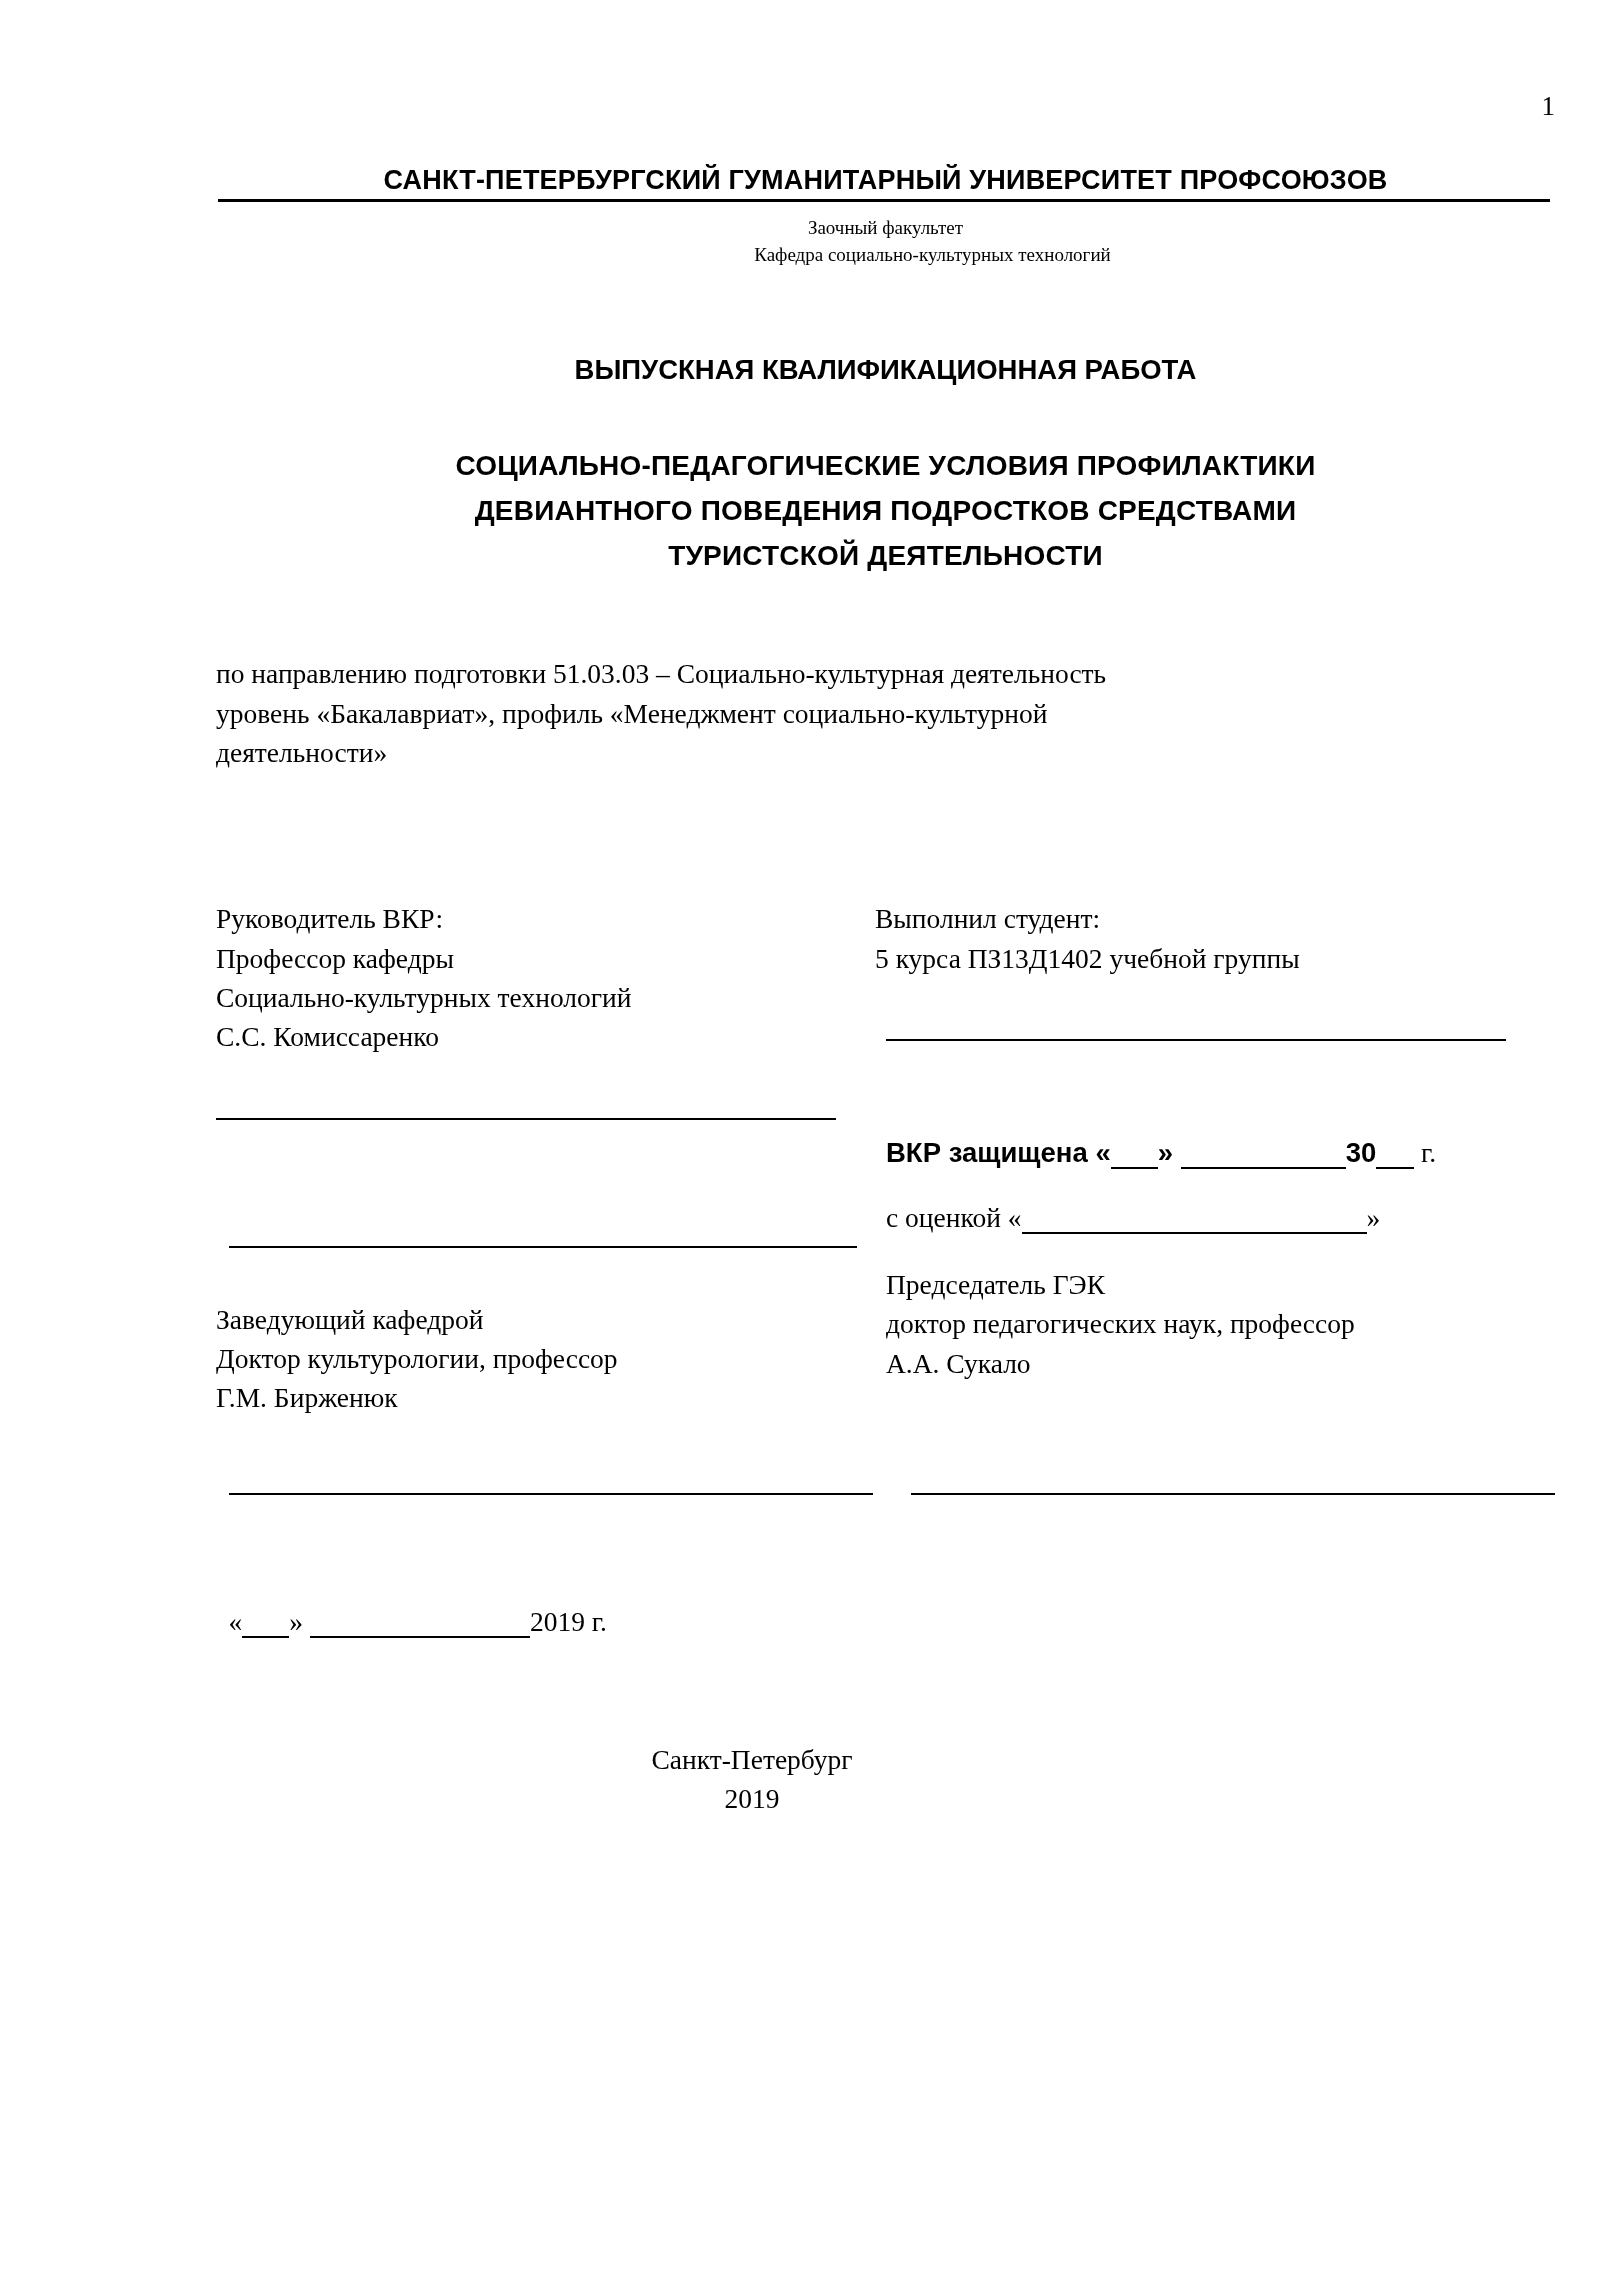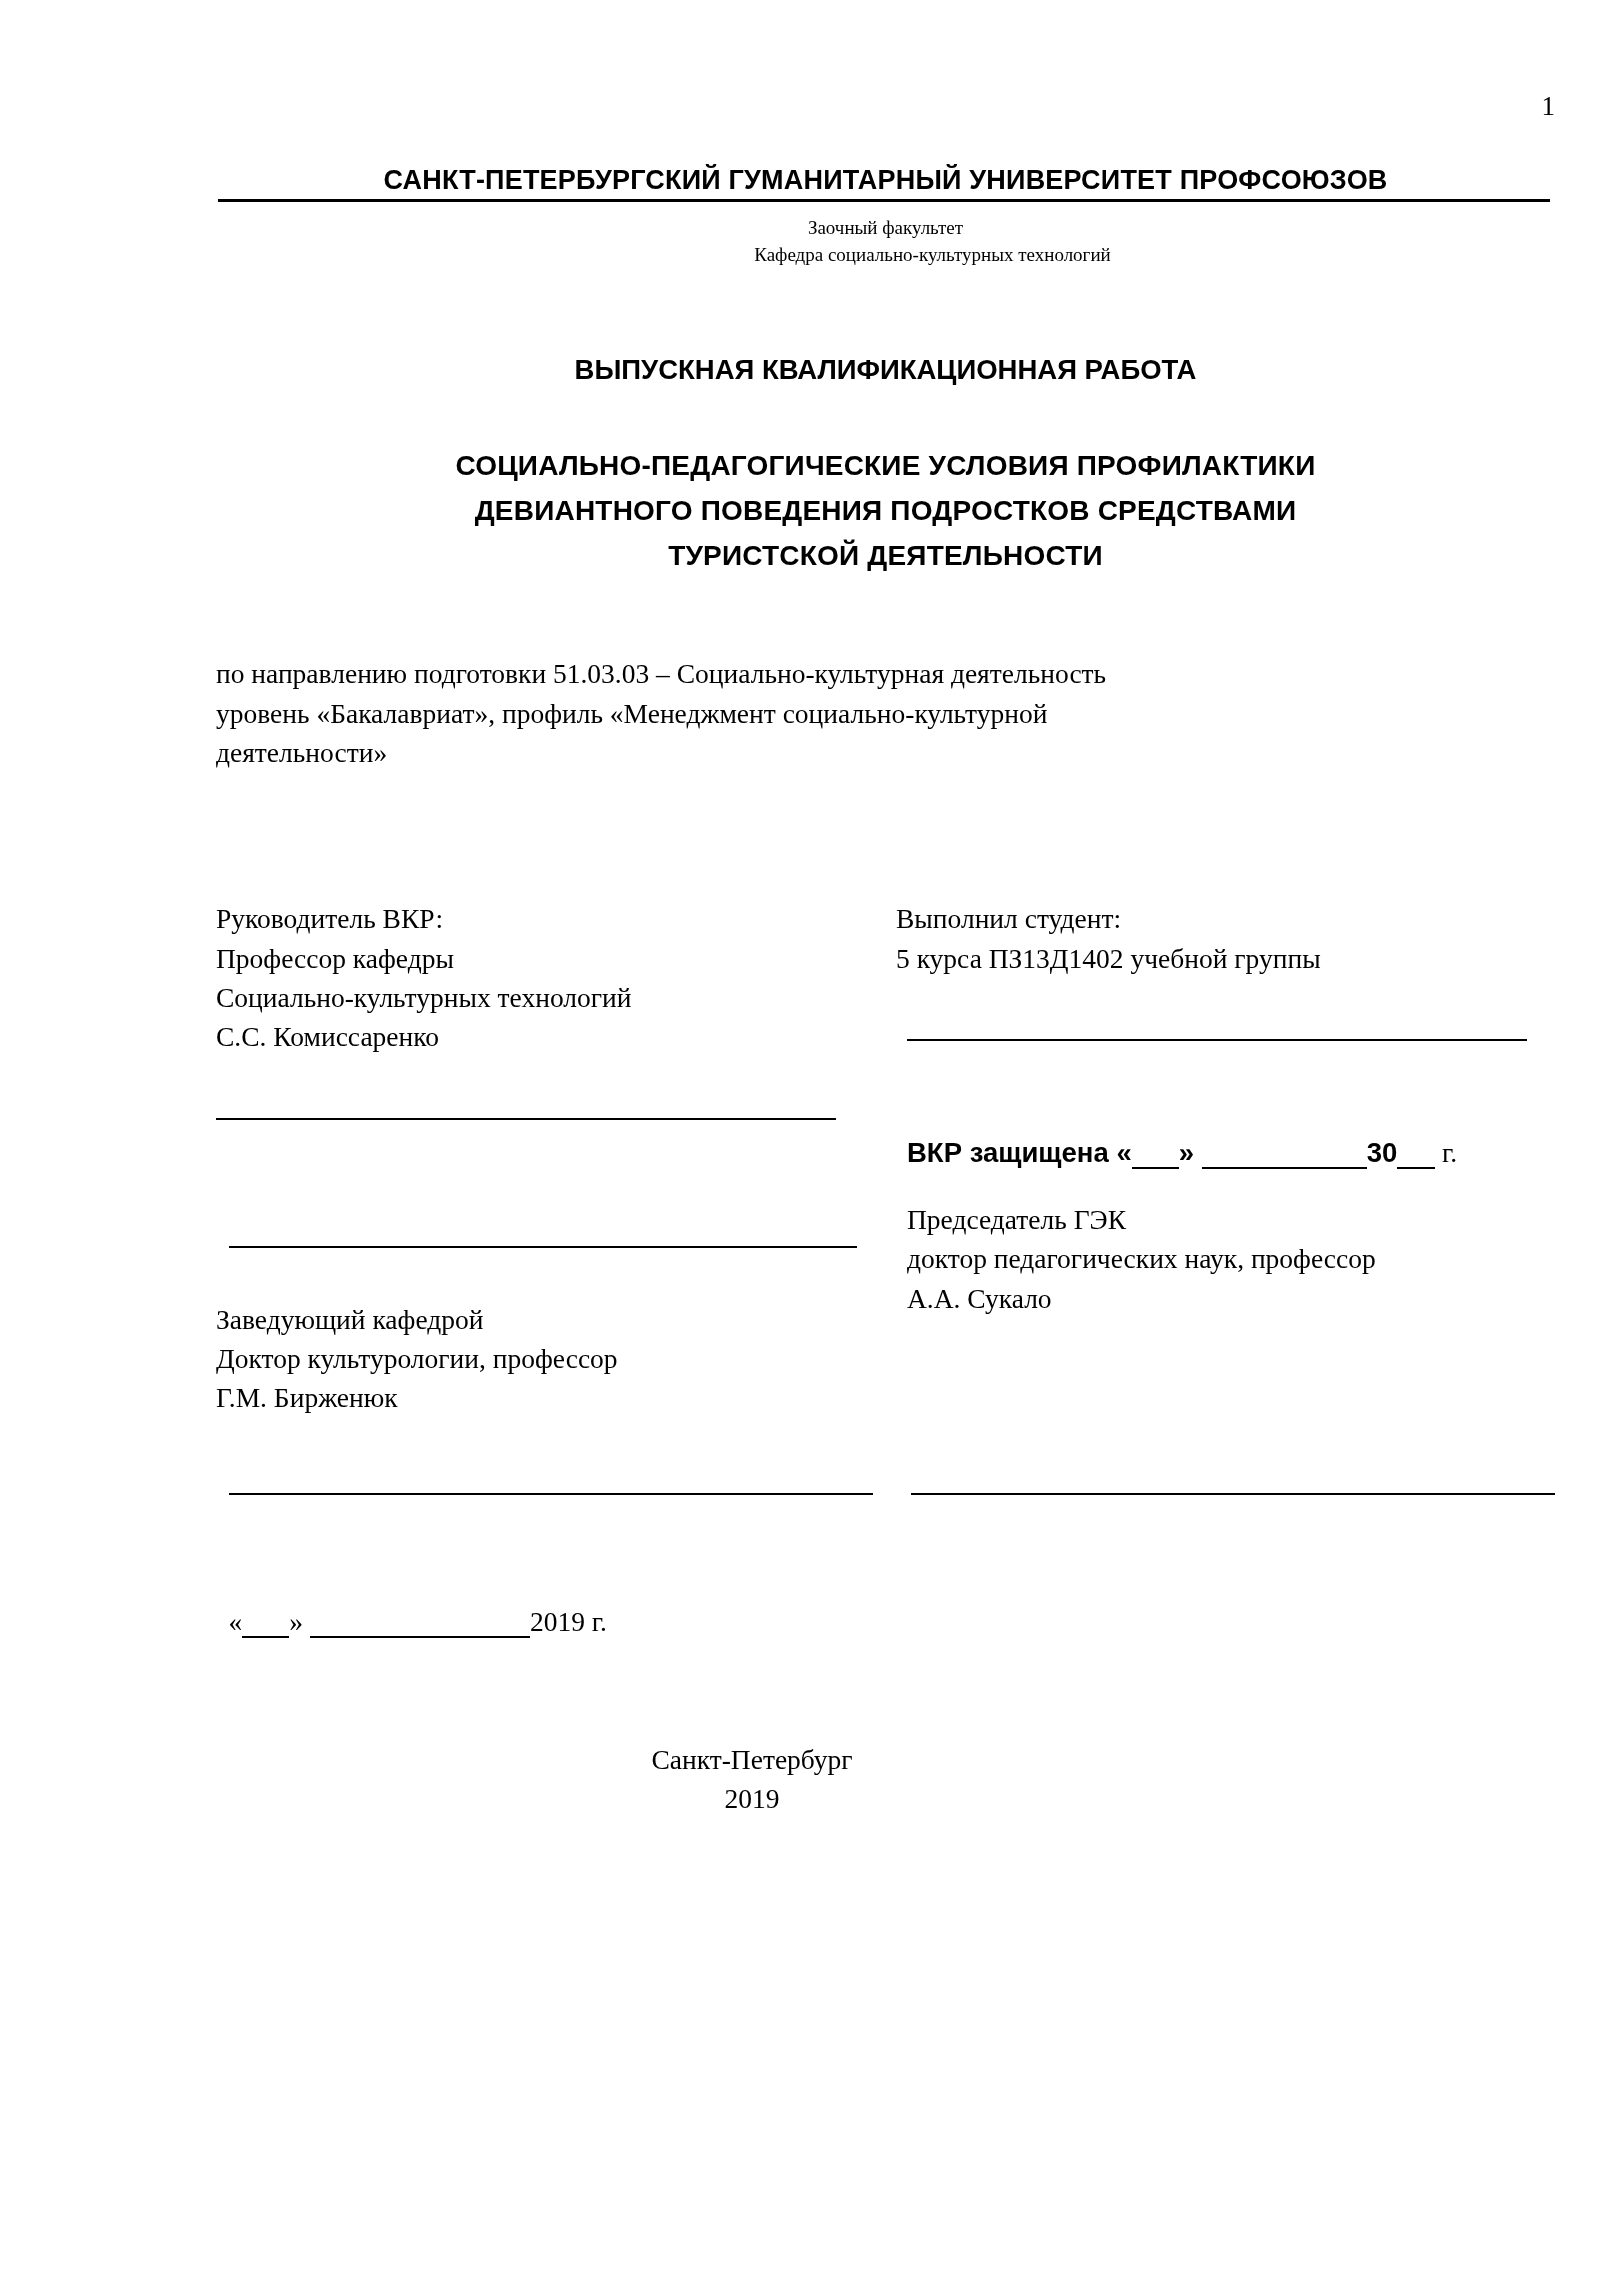--- a/index.html
+++ b/index.html
@@ -79,21 +79,21 @@
   .program-block {
     margin-top: 75px;
     text-align: left;
     font-size: 27.5px;
     line-height: 1.45;
   }
   
   .cols {
     margin-top: 126px;
     display: flex;
-    justify-content: space-between;
+    justify-content: flex-start;
     align-items: flex-start;
   }
   .col-left {
     width: 659px;
   }
   .col-right {
     width: 659px;
   }
   .blk {
     font-size: 27.5px;
@@ -242,20 +242,23 @@
         <div class="blk">
           <div>Выполнил студент:</div>
           <div>5 курса ПЗ13Д1402 учебной группы</div>
         </div>
         <div class="rule rule-right-1"></div>
 
         <div class="defense-line">
           <span>ВКР защищена «</span><span class="u u-s"></span><span>» </span><span class="u u-m"></span><span>30</span><span class="u u-xxs"></span><span class="plain"> г.</span>
         </div>
 
+        <div class="mark-line">
+          <span>с оценкой «</span><span class="u u-xl"></span><span>»</span>
+        </div>
 
         <div class="gek-block">
           <div>Председатель ГЭК</div>
           <div>доктор педагогических наук, профессор</div>
           <div>А.А. Сукало</div>
         </div>
       </div>
 
     </div>
 

